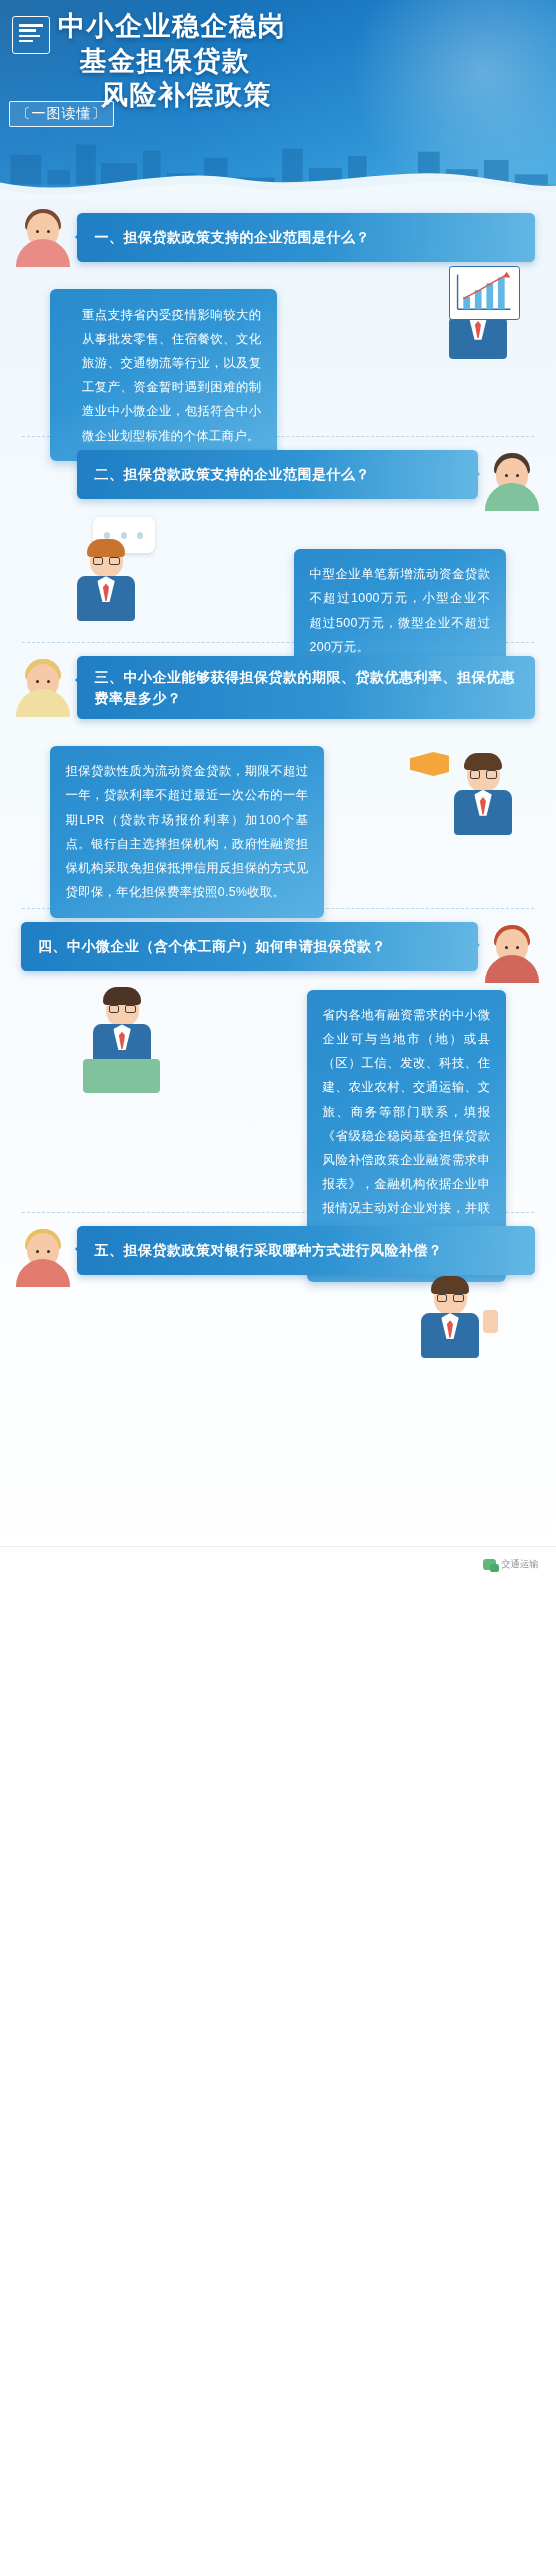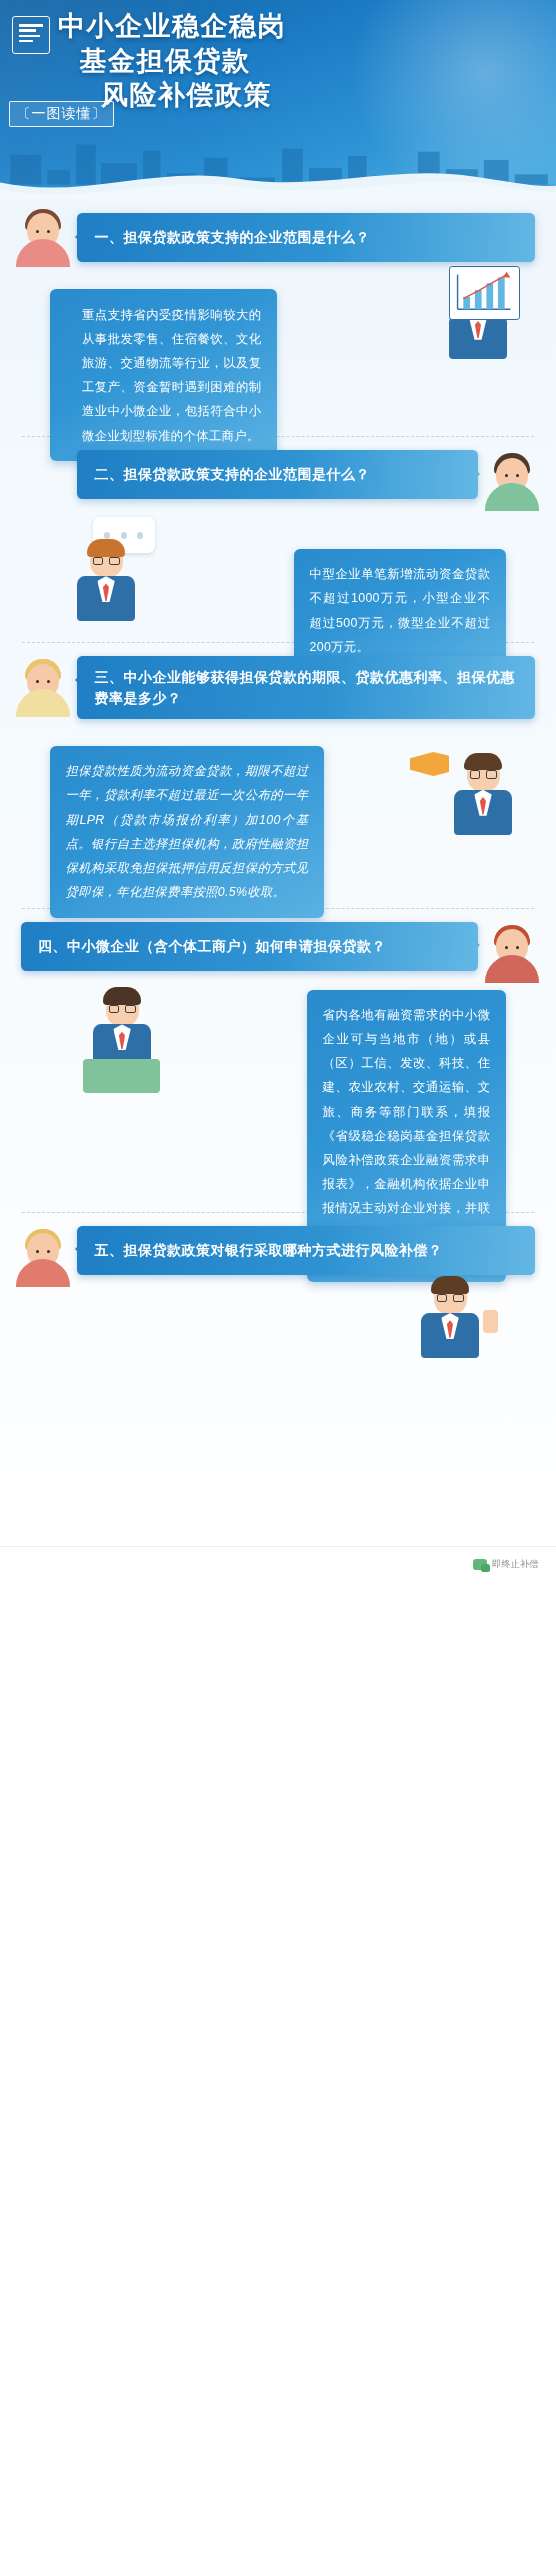--- a/index.html
+++ b/index.html
@@ -364,21 +364,21 @@
       <div class="av-head"></div>
       <div class="av-eye l"></div>
         <div class="av-eye r"></div>
       <div class="av-body" style="background:#f0dfa0;"></div>
     </div>
 
     <div class="qbar" style="margin-left:77px; margin-right:20.6px;">
       <div class="qtext">三、中小企业能够获得担保贷款的期限、贷款优惠利率、担保优惠费率是多少？</div>
     </div>
 
-    <div style="position:relative; height:170px;font-style:italic;">
+    <div style="position:relative; height:170px;">
       <div class="apanel" style="position:absolute; left:25px; right:155px; top:13.4px;">
         <span>担保贷款性质为流动资金贷款，期限不超过一年，贷款利率不超过最近一次公布的一年期LPR（贷款市场报价利率）加100个基点。银行自主选择担保机构，政府性融资担保机构采取免担保抵押信用反担保的方式见贷即保，年化担保费率按照0.5%收取。</span>
       </div>
 
       <div class="megaphone" style="right:107px; top:33px;"></div>
       <div class="person" style="right:44px; top:38px;">
         <div class="p-head">
             <div class="p-hair" style="background:#5c3d26;"></div>
             <div class="p-glass">
               <i class="l"></i>
@@ -459,17 +459,17 @@
             <div class="p-tie"></div>
           </div>
       </div>
       <div style="position:absolute; right:58px; top:35px; width:15.5px; height:23px; background:#f8cfae; border-radius:4.1px;"></div>
 
     </div>
   </div>
 
   <div class="footer">
     <div class="wx"></div>
-    <div class="fname">即终止补偿</div>
+    <div class="fname">交通运输</div>
   </div>
 
 </div>
 
 
 </body></html>

